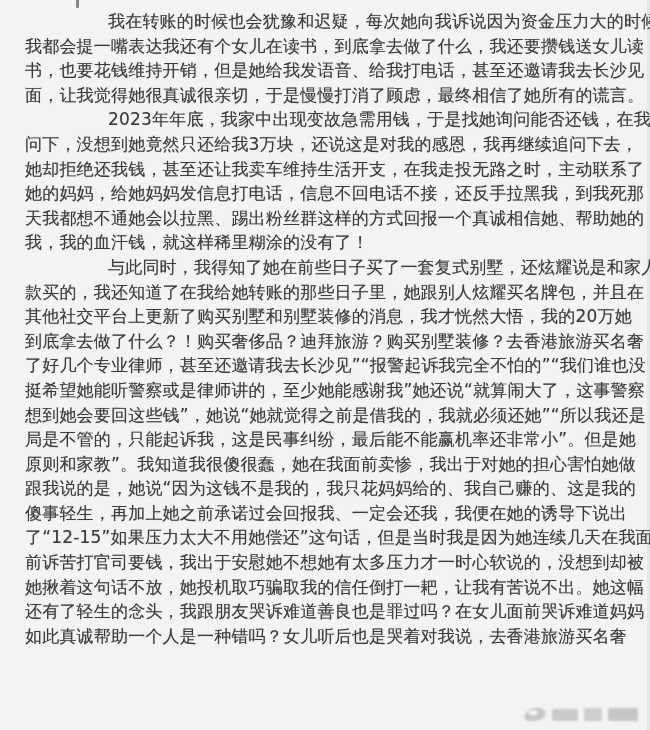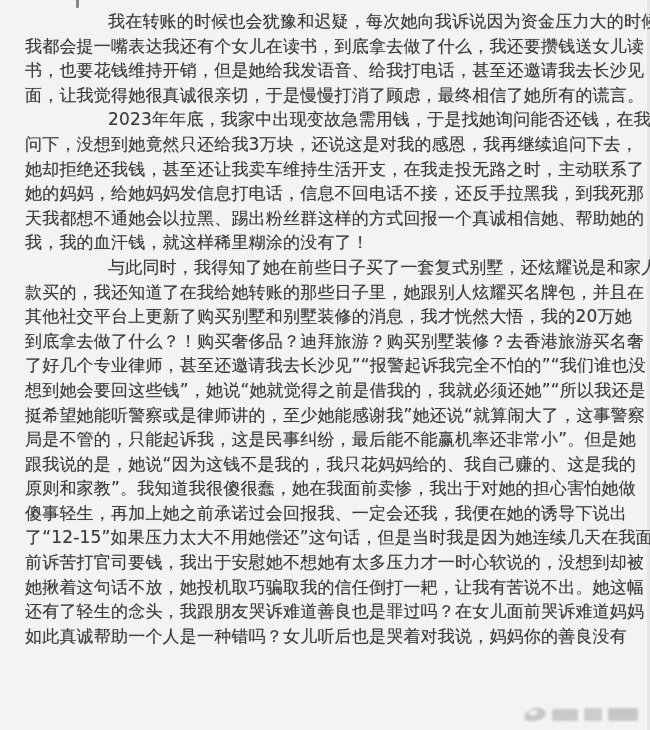--- a/index.html
+++ b/index.html
@@ -111,31 +111,31 @@
         <div class="line">她的妈妈，给她妈妈发信息打电话，信息不回电话不接，还反手拉黑我，到我死那</div>
         <div class="line">天我都想不通她会以拉黑、踢出粉丝群这样的方式回报一个真诚相信她、帮助她的</div>
         <div class="line">我，我的血汗钱，就这样稀里糊涂的没有了！</div>
       </div>
       <div class="paragraph">
         <div class="line indent">与此同时，我得知了她在前些日子买了一套复式别墅，还炫耀说是和家人全</div>
         <div class="line">款买的，我还知道了在我给她转账的那些日子里，她跟别人炫耀买名牌包，并且在</div>
         <div class="line">其他社交平台上更新了购买别墅和别墅装修的消息，我才恍然大悟，我的20万她</div>
         <div class="line">到底拿去做了什么？！购买奢侈品？迪拜旅游？购买别墅装修？去香港旅游买名奢</div>
         <div class="line">了好几个专业律师，甚至还邀请我去长沙见”“报警起诉我完全不怕的”“我们谁也没</div>
+        <div class="line">挺希望她能听警察或是律师讲的，至少她能感谢我”她还说“就算闹大了，这事警察</div>
         <div class="line">想到她会要回这些钱”，她说“她就觉得之前是借我的，我就必须还她”“所以我还是</div>
-        <div class="line">挺希望她能听警察或是律师讲的，至少她能感谢我”她还说“就算闹大了，这事警察</div>
         <div class="line">局是不管的，只能起诉我，这是民事纠纷，最后能不能赢机率还非常小”。但是她</div>
+        <div class="line">原则和家教”。我知道我很傻很蠢，她在我面前卖惨，我出于对她的担心害怕她做</div>
         <div class="line">跟我说的是，她说“因为这钱不是我的，我只花妈妈给的、我自己赚的、这是我的</div>
-        <div class="line">原则和家教”。我知道我很傻很蠢，她在我面前卖惨，我出于对她的担心害怕她做</div>
         <div class="line">傻事轻生，再加上她之前承诺过会回报我、一定会还我，我便在她的诱导下说出</div>
         <div class="line">了“12-15”如果压力太大不用她偿还”这句话，但是当时我是因为她连续几天在我面</div>
         <div class="line">前诉苦打官司要钱，我出于安慰她不想她有太多压力才一时心软说的，没想到却被</div>
         <div class="line">她揪着这句话不放，她投机取巧骗取我的信任倒打一耙，让我有苦说不出。她这幅</div>
         <div class="line">还有了轻生的念头，我跟朋友哭诉难道善良也是罪过吗？在女儿面前哭诉难道妈妈</div>
-        <div class="line">如此真诚帮助一个人是一种错吗？女儿听后也是哭着对我说，妈妈你的善良没有</div>
+        <div class="line">如此真诚帮助一个人是一种错吗？女儿听后也是哭着对我说，去香港旅游买名奢</div>
       </div>
     </main>
 
   <div class="watermark">
     <span class="wm-icon"></span>
     <span class="wm-bar wm-b1"></span>
     <span class="wm-bar wm-b2"></span>
     <span class="wm-bar wm-b3"></span>
   </div>
 

